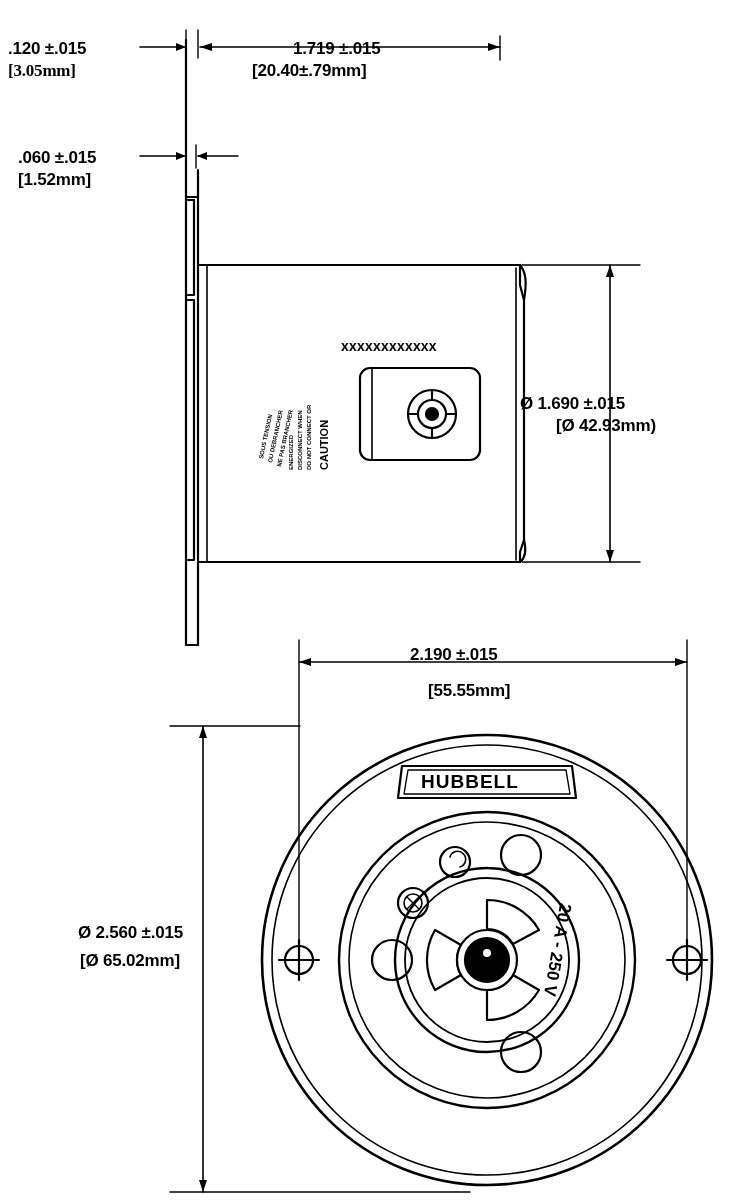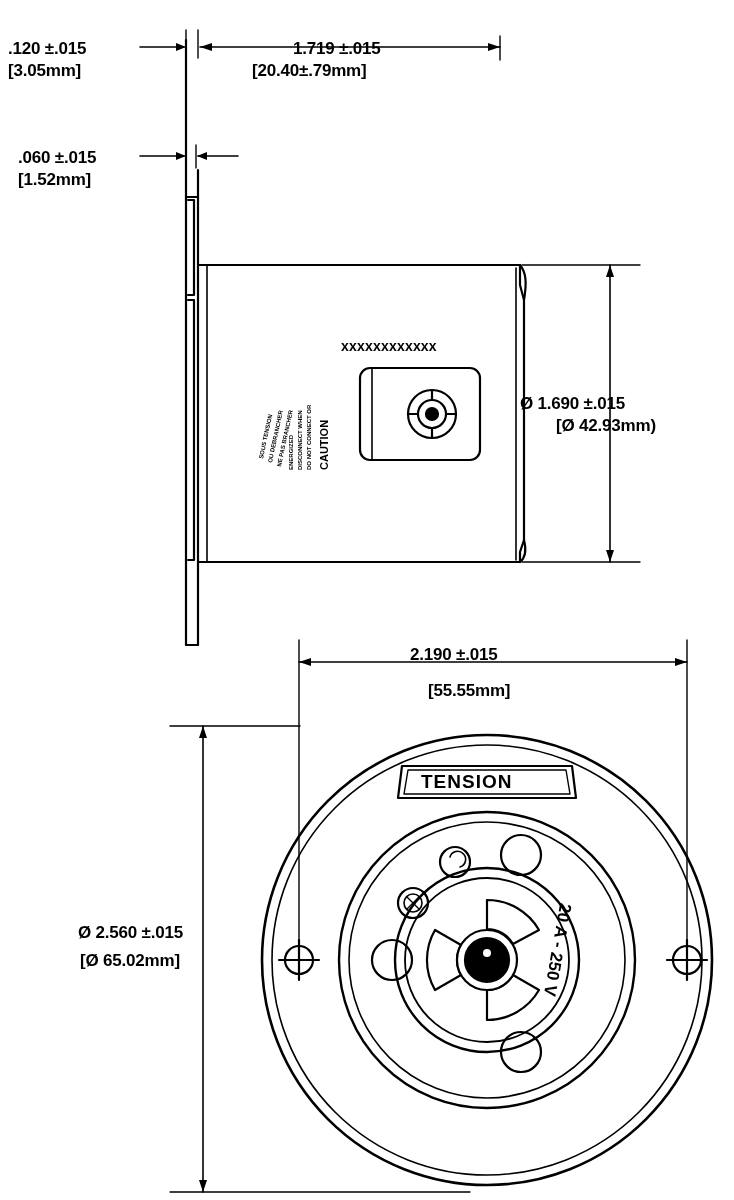--- a/index.html
+++ b/index.html
@@ -157,21 +157,21 @@
 
       <line x1="170" y1="726" x2="300" y2="726" stroke-width="1.4"></line>
       <line x1="170" y1="1192" x2="470" y2="1192" stroke-width="1.4"></line>
       <line x1="203" y1="726" x2="203" y2="1192" stroke-width="1.6"></line>
       <polygon points="203,726 199,738 207,738" fill="#000" stroke="none"></polygon>
       <polygon points="203,1192 199,1180 207,1180" fill="#000" stroke="none"></polygon>
     </g>
   </svg>
 
   <div class="dim-text" style="left:8px; top:38px;">.120 ±.015</div>
-  <div class="dim-text" style="left:8px; top:60px;">[3.05mm]</div>
+  <div class="dim-text" style="left:8px; top:60px;font-family:Liberation Serif, serif;">[3.05mm]</div>
 
   <div class="dim-text" style="left:265px; top:38px;margin-left:28px;">1.719 ±.015</div>
   <div class="dim-text" style="left:252px; top:60px;">[20.40±.79mm]</div>
 
   <div class="dim-text" style="left:18px; top:147px;">.060 ±.015</div>
   <div class="dim-text" style="left:18px; top:169px;">[1.52mm]</div>
 
   <div class="dim-text" style="left:520px; top:393px;">Ø 1.690 ±.015</div>
   <div class="dim-text" style="left:520px; top:415px;margin-left:36px;">[Ø 42.93mm)</div>
 
@@ -185,17 +185,17 @@
 
   <div class="label-rot-90" style="left:318px; top:470px; transform: rotate(-90deg); font-size:11px;">CAUTION</div>
   <div class="label-rot-90" style="left:306px; top:470px; transform: rotate(-90deg);">DO NOT CONNECT OR</div>
   <div class="label-rot-90" style="left:297px; top:470px; transform: rotate(-90deg);">DISCONNECT WHEN</div>
   <div class="label-rot-90" style="left:288px; top:470px; transform: rotate(-90deg);">ENERGIZED</div>
 
   <div class="label-rot-90" style="left:276px; top:466px; transform: rotate(-78deg);">NE PAS BRANCHER</div>
   <div class="label-rot-90" style="left:267px; top:462px; transform: rotate(-78deg);">OU DEBRANCHER</div>
   <div class="label-rot-90" style="left:258px; top:458px; transform: rotate(-78deg);">SOUS TENSION</div>
 
-  <div class="hub-text" style="left:421px; top:771px;">TENSION</div>
+  <div class="hub-text" style="left:421px; top:771px;">HUBBELL</div>
 
   <div class="label-rot-90" style="left:575px; top:905px; transform: rotate(100deg); font-size:17px; font-weight:bold;">20 A - 250 V</div>
 
 </div>
 
 </body></html>

